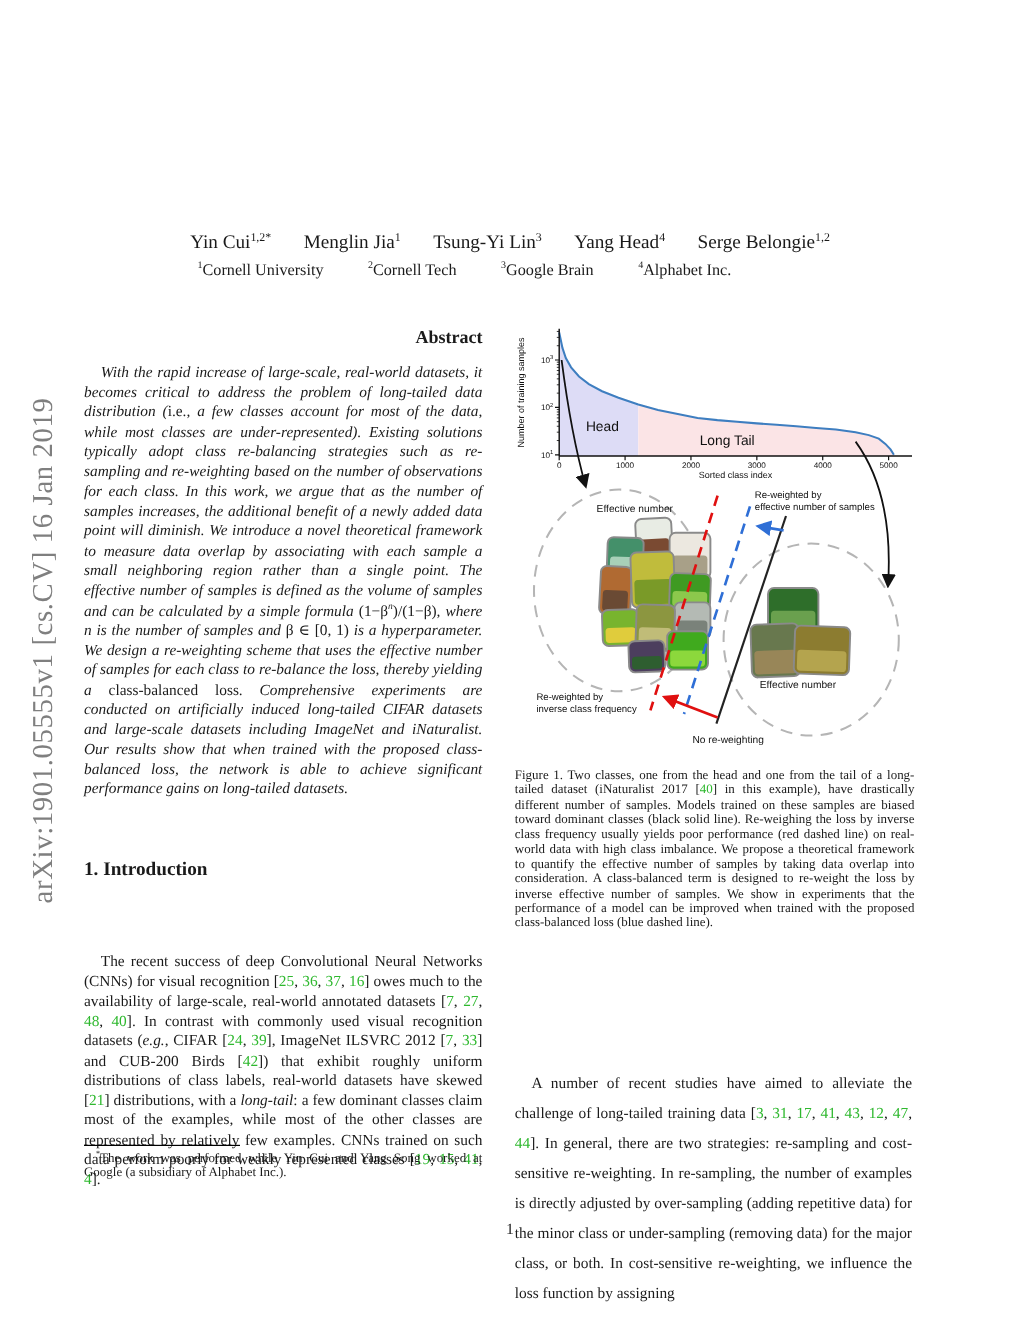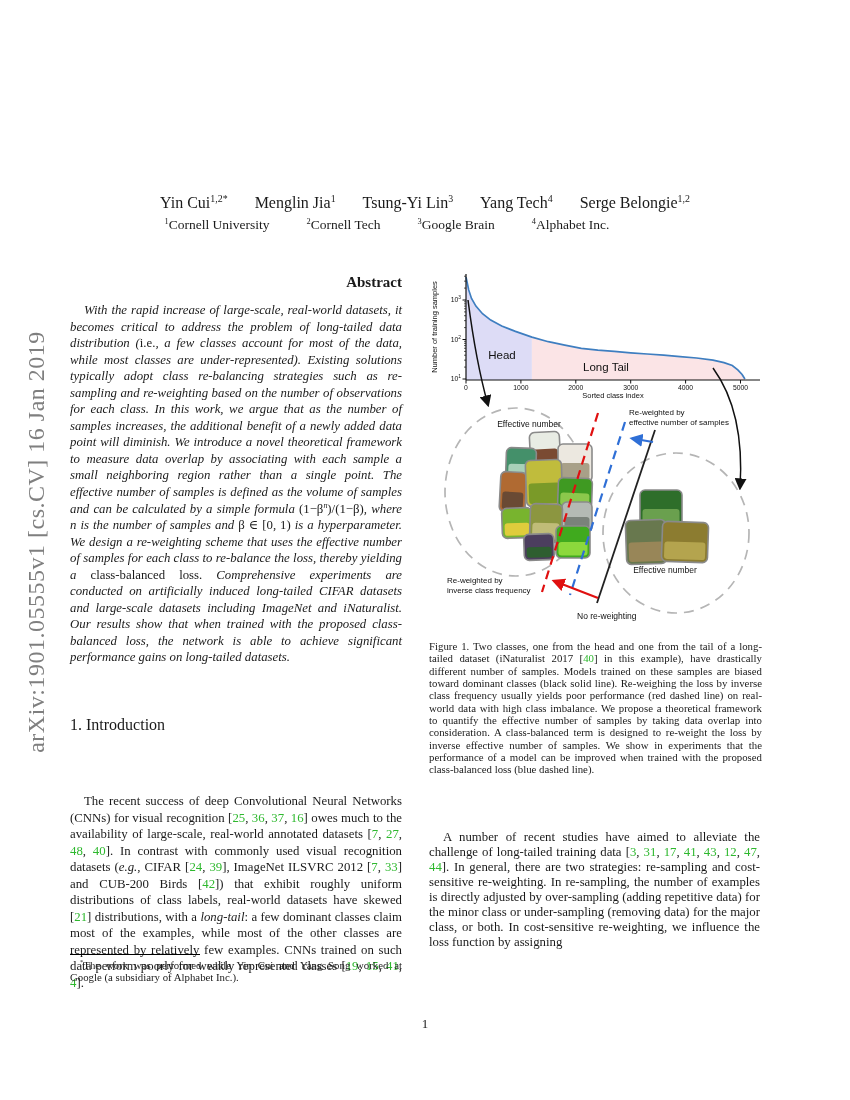--- a/index.html
+++ b/index.html
@@ -12,28 +12,28 @@
   
   .title{left:0;top:140px;width:850px;text-align:center;font-size:18px;font-weight:bold;}
   .authors-row{left:0;top:194px;width:850px;display:flex;justify-content:center;gap:27px;font-size:16px;}
   .affils-row{left:0;top:217px;width:774px;display:flex;justify-content:center;gap:37px;font-size:13.5px;}
   sup{font-size:.62em;line-height:0;}
   
   .col-left{left:70px;width:332px;}
   .abstract-head{top:274px;text-align:right;font-size:15px;font-weight:bold;}
   .abstract-body{top:302px;font-size:12.8px;line-height:16.55px;text-align:justify;
                  font-style:italic;text-indent:14px;}
-  .intro-head{top:716px;font-size:16px;font-weight:normal;}
+  .intro-head{top:716px;font-size:16px;font-weight:bold;}
   .intro-body{top:793px;font-size:12.8px;line-height:16.55px;text-align:justify;text-indent:14px;}
   .footnote{top:954px;font-size:10.8px;line-height:12.3px;}
   .fn-rule{width:130px;border:0;border-top:1px solid #000;margin:0 0 4px 0;}
   .fn-text{text-indent:10px;text-align:justify;}
   
   .caption{left:429px;top:640px;width:333px;font-size:10.8px;line-height:12.35px;text-align:justify;}
-  .para2{left:429px;top:830px;width:331px;font-size:12.8px;line-height:15px;text-align:justify;text-indent:14px;}
+  .para2{left:429px;top:891px;width:331px;font-size:12.8px;line-height:25px;text-align:justify;text-indent:14px;}
   .pageno{left:0;top:1016px;width:850px;text-align:center;font-size:13px;}
   
   .cite{color:#2eb82e;font-family:Liberation Serif, serif;}
   .it{font-style:italic;}
   .up{font-style:normal;margin-top:10px;}
   
   .fig1{left:428px;top:262px;}
   svg text{font-family:"Liberation Sans","DejaVu Sans",sans-serif;fill:#111;}
 </style>
 </head>
@@ -41,21 +41,21 @@
 
 <div class="page">
 
   <div class="abs arxiv-strip">arXiv:1901.05555v1  [cs.CV]  16 Jan 2019</div>
 
 
   <div class="abs authors-row">
       <span><span>Yin Cui</span><sup>1,2*</sup></span>
       <span><span>Menglin Jia</span><sup>1</sup></span>
       <span><span>Tsung-Yi Lin</span><sup>3</sup></span>
-      <span><span>Yang Tech</span><sup>4</sup></span>
+      <span><span>Yang Head</span><sup>4</sup></span>
       <span><span>Serge Belongie</span><sup>1,2</sup></span>
     </div>
   <div class="abs affils-row">
       <span><sup>1</sup><span>Cornell University</span></span>
       <span><sup>2</sup><span>Cornell Tech</span></span>
       <span><sup>3</sup><span>Google Brain</span></span>
       <span><sup>4</sup><span>Alphabet Inc.</span></span>
     </div>
 
   <div class="abs col-left abstract-head">Abstract</div>

